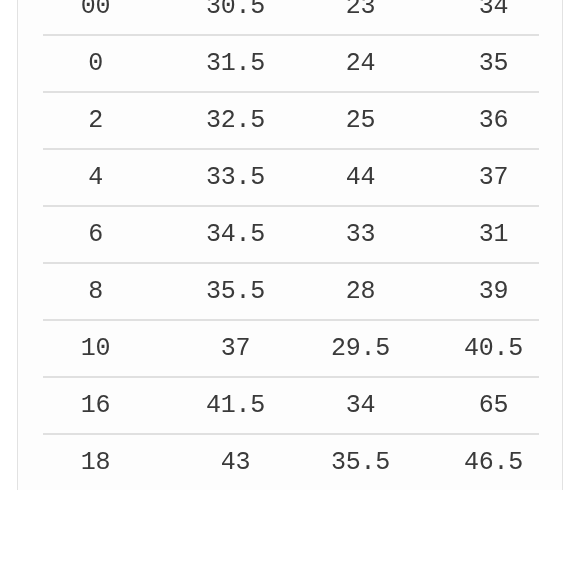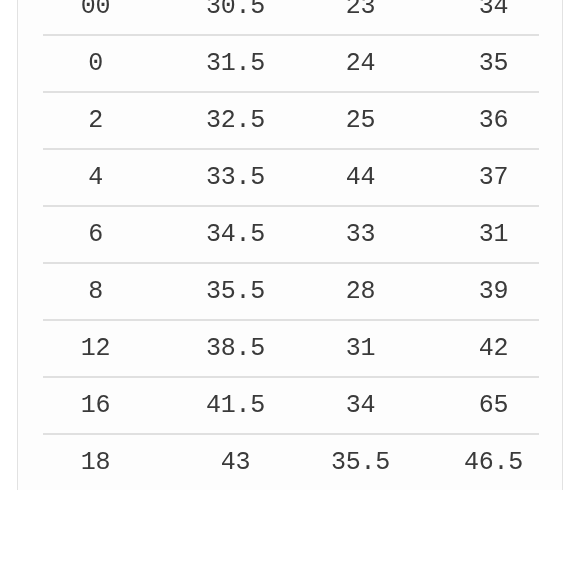--- a/index.html
+++ b/index.html
@@ -130,24 +130,24 @@
           <div class="tcell col-3">33</div>
           <div class="tcell col-4 edge-right">31</div>
         </div>
         <div class="trow">
           <div class="tcell col-1 edge-left">8</div>
           <div class="tcell col-2">35.5</div>
           <div class="tcell col-3">28</div>
           <div class="tcell col-4 edge-right">39</div>
         </div>
         <div class="trow">
-          <div class="tcell col-1 edge-left">12</div>
-          <div class="tcell col-2">38.5</div>
-          <div class="tcell col-3">31</div>
-          <div class="tcell col-4 edge-right">42</div>
+          <div class="tcell col-1 edge-left">10</div>
+          <div class="tcell col-2">37</div>
+          <div class="tcell col-3">29.5</div>
+          <div class="tcell col-4 edge-right">40.5</div>
         </div>
         <div class="trow">
           <div class="tcell col-1 edge-left">16</div>
           <div class="tcell col-2">41.5</div>
           <div class="tcell col-3">34</div>
           <div class="tcell col-4 edge-right">65</div>
         </div>
         <div class="trow">
           <div class="tcell col-1 edge-left">18</div>
           <div class="tcell col-2">43</div>

